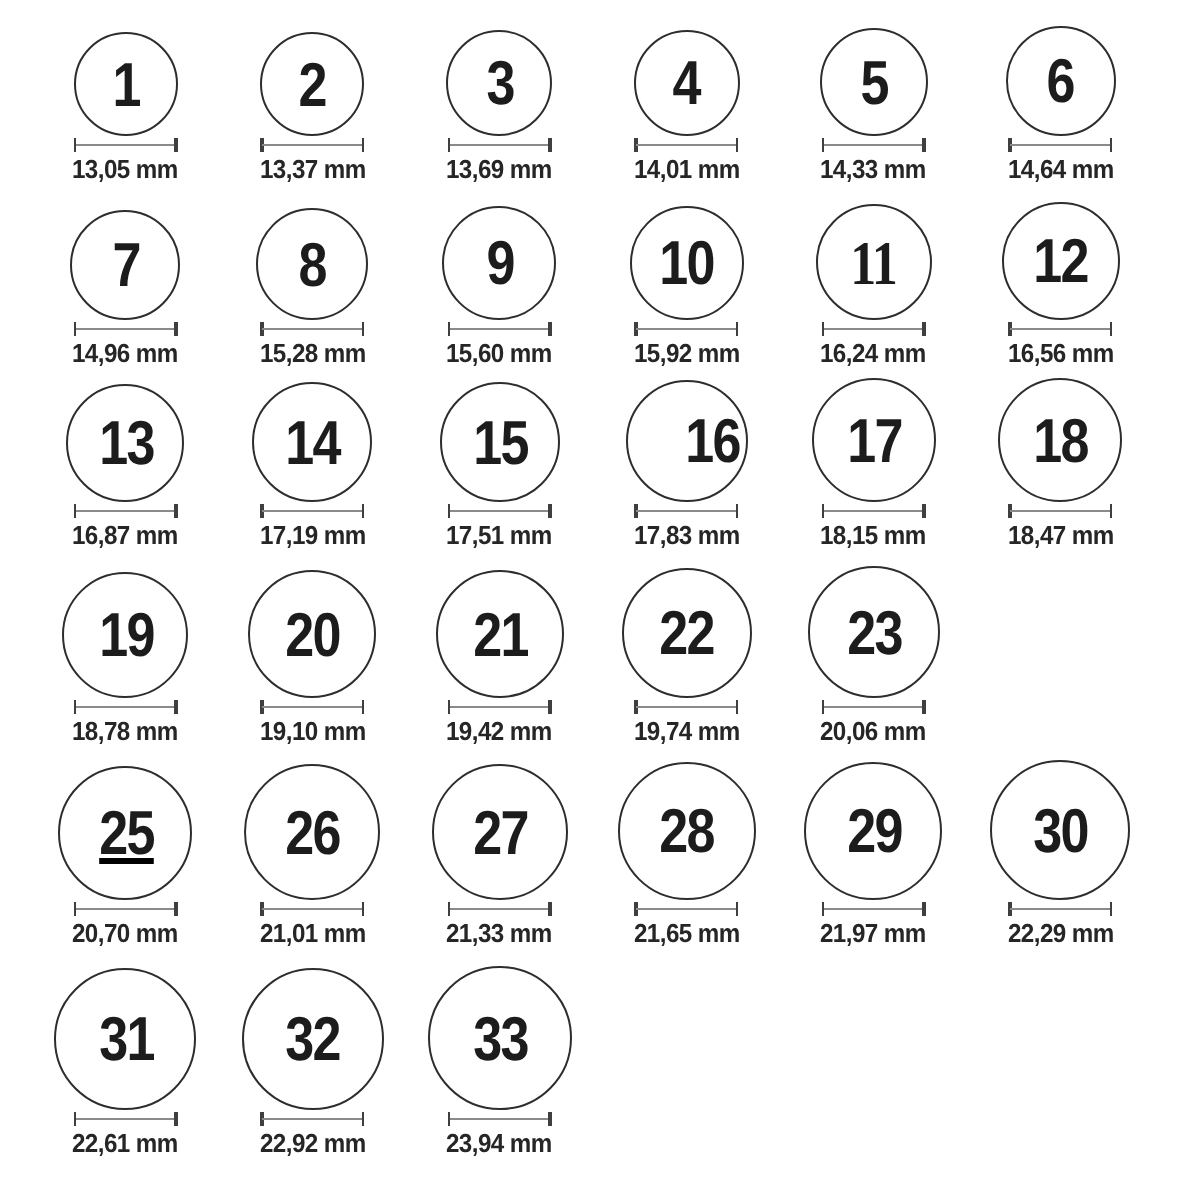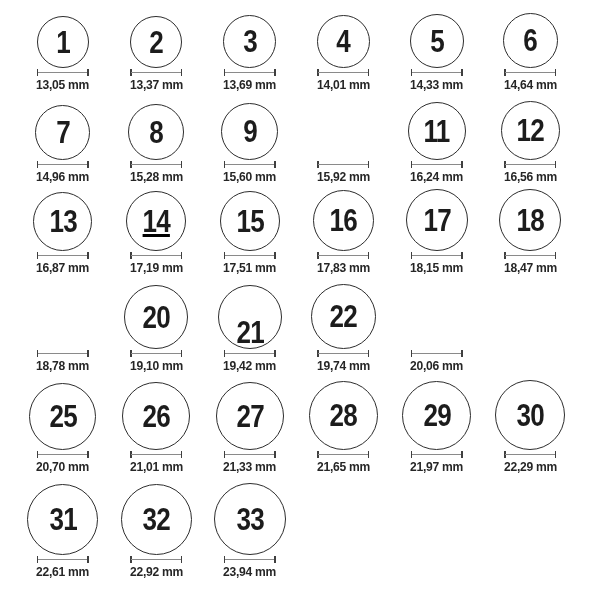--- a/index.html
+++ b/index.html
@@ -189,29 +189,32 @@
       <span class="num">9</span>
     </div>
     <div class="measure">
       <span class="tick tick-left"></span>
       <span class="hline"></span>
       <span class="tick tick-right"></span>
     </div>
     <div class="label">15,60 mm</div>
   </div>
       <div class="cell">
+    <div class="circle" style="width: 57px; height: 57px;">
+      <span class="num">10</span>
+    </div>
     <div class="measure">
       <span class="tick tick-left"></span>
       <span class="hline"></span>
       <span class="tick tick-right"></span>
     </div>
     <div class="label">15,92 mm</div>
   </div>
       <div class="cell">
-    <div class="circle" style="width: 58px; height: 58px;">
+    <div class="circle" style="width: 58px; height: 58px; font-family: Liberation Serif, serif;">
       <span class="num">11</span>
     </div>
     <div class="measure">
       <span class="tick tick-left"></span>
       <span class="hline"></span>
       <span class="tick tick-right"></span>
     </div>
     <div class="label">16,24 mm</div>
   </div>
       <div class="cell">
@@ -232,21 +235,21 @@
       <span class="num">13</span>
     </div>
     <div class="measure">
       <span class="tick tick-left"></span>
       <span class="hline"></span>
       <span class="tick tick-right"></span>
     </div>
     <div class="label">16,87 mm</div>
   </div>
       <div class="cell">
-    <div class="circle" style="width: 60px; height: 60px; text-decoration: underline;">
+    <div class="circle" style="width: 60px; height: 60px;">
       <span class="num">14</span>
     </div>
     <div class="measure">
       <span class="tick tick-left"></span>
       <span class="hline"></span>
       <span class="tick tick-right"></span>
     </div>
     <div class="label">17,19 mm</div>
   </div>
       <div class="cell">
@@ -254,21 +257,21 @@
       <span class="num">15</span>
     </div>
     <div class="measure">
       <span class="tick tick-left"></span>
       <span class="hline"></span>
       <span class="tick tick-right"></span>
     </div>
     <div class="label">17,51 mm</div>
   </div>
       <div class="cell">
-    <div class="circle" style="width: 61px; height: 61px;">
+    <div class="circle" style="width: 61px; height: 61px; justify-content: flex-end;">
       <span class="num">16</span>
     </div>
     <div class="measure">
       <span class="tick tick-left"></span>
       <span class="hline"></span>
       <span class="tick tick-right"></span>
     </div>
     <div class="label">17,83 mm</div>
   </div>
       <div class="cell">
@@ -289,40 +292,43 @@
     <div class="measure">
       <span class="tick tick-left"></span>
       <span class="hline"></span>
       <span class="tick tick-right"></span>
     </div>
     <div class="label">18,47 mm</div>
   </div>
     </div>
     <div class="chart-row" style="height: 98px;">
       <div class="cell">
+    <div class="circle" style="width: 63px; height: 63px;">
+      <span class="num">19</span>
+    </div>
     <div class="measure">
       <span class="tick tick-left"></span>
       <span class="hline"></span>
       <span class="tick tick-right"></span>
     </div>
     <div class="label">18,78 mm</div>
   </div>
       <div class="cell">
     <div class="circle" style="width: 64px; height: 64px;">
       <span class="num">20</span>
     </div>
     <div class="measure">
       <span class="tick tick-left"></span>
       <span class="hline"></span>
       <span class="tick tick-right"></span>
     </div>
     <div class="label">19,10 mm</div>
   </div>
       <div class="cell">
-    <div class="circle" style="width: 64px; height: 64px; align-items: flex-end;">
+    <div class="circle" style="width: 64px; height: 64px;">
       <span class="num">21</span>
     </div>
     <div class="measure">
       <span class="tick tick-left"></span>
       <span class="hline"></span>
       <span class="tick tick-right"></span>
     </div>
     <div class="label">19,42 mm</div>
   </div>
       <div class="cell">
@@ -330,31 +336,34 @@
       <span class="num">22</span>
     </div>
     <div class="measure">
       <span class="tick tick-left"></span>
       <span class="hline"></span>
       <span class="tick tick-right"></span>
     </div>
     <div class="label">19,74 mm</div>
   </div>
       <div class="cell">
+    <div class="circle" style="width: 66px; height: 66px;">
+      <span class="num">23</span>
+    </div>
     <div class="measure">
       <span class="tick tick-left"></span>
       <span class="hline"></span>
       <span class="tick tick-right"></span>
     </div>
     <div class="label">20,06 mm</div>
   </div>
     </div>
     <div class="chart-row" style="height: 101px;">
       <div class="cell">
-    <div class="circle" style="width: 67px; height: 67px;">
+    <div class="circle" style="width: 67px; height: 67px; text-decoration: underline;">
       <span class="num">25</span>
     </div>
     <div class="measure">
       <span class="tick tick-left"></span>
       <span class="hline"></span>
       <span class="tick tick-right"></span>
     </div>
     <div class="label">20,70 mm</div>
   </div>
       <div class="cell">

